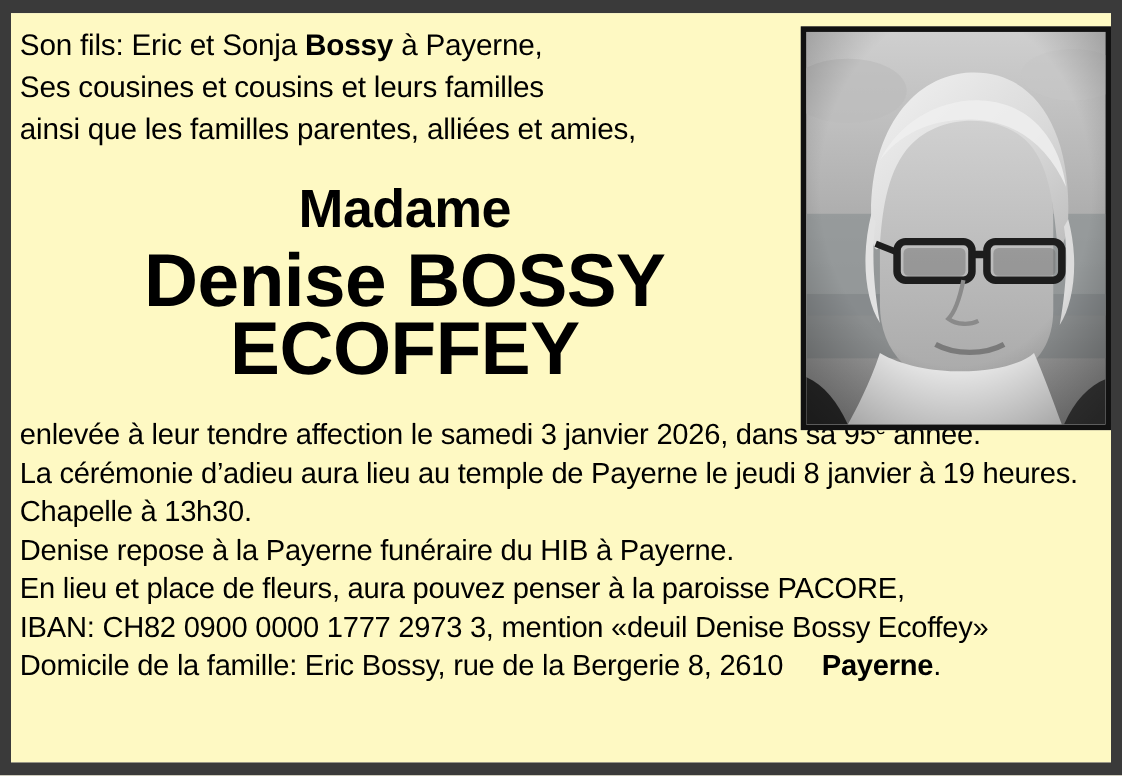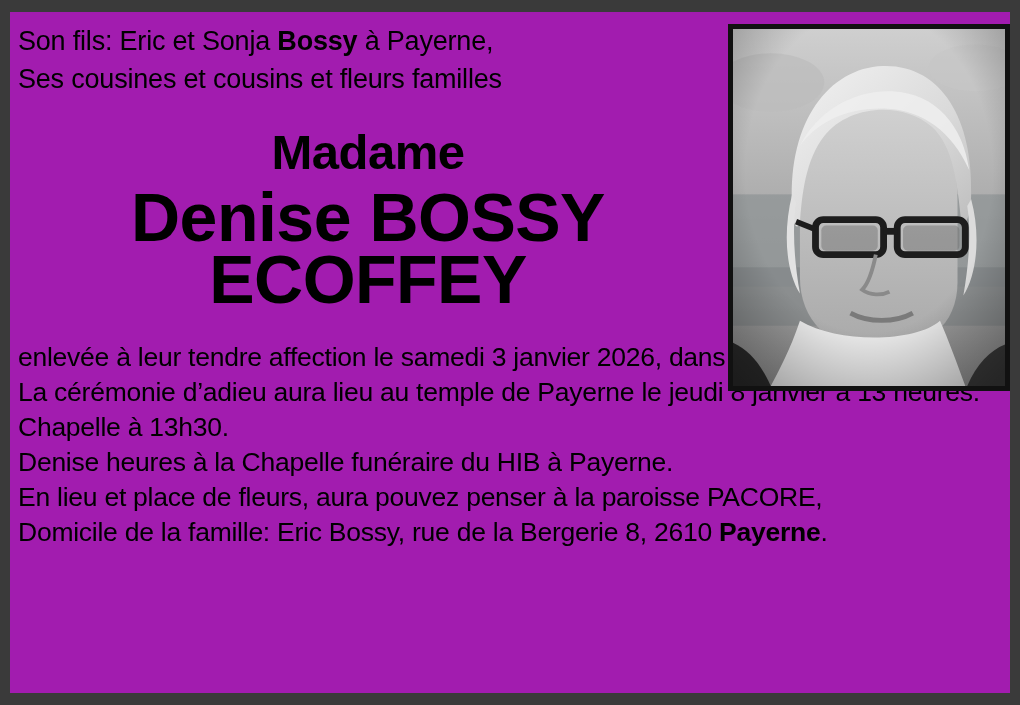--- a/index.html
+++ b/index.html
@@ -22,21 +22,21 @@
     background: #ffffff;
     border-top: 12px solid #3a3a3a;
     border-bottom: 12px solid #3a3a3a;
     border-left: 10px solid #3a3a3a;
     border-right: 10px solid #3a3a3a;
   }
   .inner {
     position: relative;
     width: 100%;
     height: 100%;
-    background: #a21caf;
+    background: #fef9c3;
     box-sizing: border-box;
     padding: 10px 8px 4px 8px;
   }
   .intro {
     font-size: 27px;
     line-height: 38px;
     letter-spacing: -0.2px;
     white-space: nowrap;
   }
   .intro b { font-weight: bold; }
@@ -71,21 +71,21 @@
     margin-top: 6px;
   }
   .body-text {
     margin-top: 30px;
     font-size: 26.5px;
     line-height: 35px;
     letter-spacing: -0.25px;
     white-space: nowrap;
   }
   .body-text .line { display: block; }
-  .body-text b { font-weight: bold; }
+  .body-text b { font-weight: bold; margin-left: 28px; }
   sup {
     font-size: 0.62em;
     vertical-align: super;
     line-height: 0;
   }
 </style>
 </head>
 <body>
 
 <div class="notice">
@@ -133,31 +133,33 @@
         <path d="M122 292 C140 302 168 302 186 292" fill="none" stroke="#7a7a7a" stroke-width="5"></path>
         <path d="M70 300 C60 330 48 352 40 367 L240 367 C232 345 222 318 214 300 C190 322 110 324 70 300 Z" fill="#e8e8e8"></path>
         <path d="M40 367 C30 345 18 330 0 322 L0 367 Z" fill="#2b2b2b"></path>
         <path d="M242 367 C252 344 266 330 282 324 L282 367 Z" fill="#3a3a3a"></path>
         <rect x="0" y="0" width="282" height="367" fill="url(#vign)"></rect>
       </svg>
     </div>
 
     <div class="intro">
       <div><span>Son fils: Eric et Sonja </span><b>Bossy</b><span> à Payerne,</span></div>
-      <div>Ses cousines et cousins et fleurs familles</div>
+      <div>Ses cousines et cousins et leurs familles</div>
+      <div>ainsi que les familles parentes, alliées et amies,</div>
     </div>
 
     <div class="title-block">
       <div class="madame">Madame</div>
       <div class="fullname">Denise BOSSY ECOFFEY</div>
     </div>
 
     <div class="body-text">
       <span class="line"><span>enlevée à leur tendre affection le samedi 3 janvier 2026, dans sa 95</span><sup>e</sup><span> année.</span></span>
-      <span class="line">La cérémonie d’adieu aura lieu au temple de Payerne le jeudi 8 janvier à 13 heures.</span>
+      <span class="line">La cérémonie d’adieu aura lieu au temple de Payerne le jeudi 8 janvier à 19 heures.</span>
       <span class="line">Chapelle à 13h30.</span>
-      <span class="line">Denise heures à la Chapelle funéraire du HIB à Payerne.</span>
+      <span class="line">Denise repose à la Payerne funéraire du HIB à Payerne.</span>
       <span class="line">En lieu et place de fleurs, aura pouvez penser à la paroisse PACORE,</span>
+      <span class="line">IBAN: CH82 0900 0000 1777 2973 3, mention «deuil Denise Bossy Ecoffey»</span>
       <span class="line"><span>Domicile de la famille: Eric Bossy, rue de la Bergerie 8, 2610 </span><b>Payerne</b><span>.</span></span>
     </div>
 
   </div>
 </div>
 
 </body></html>

